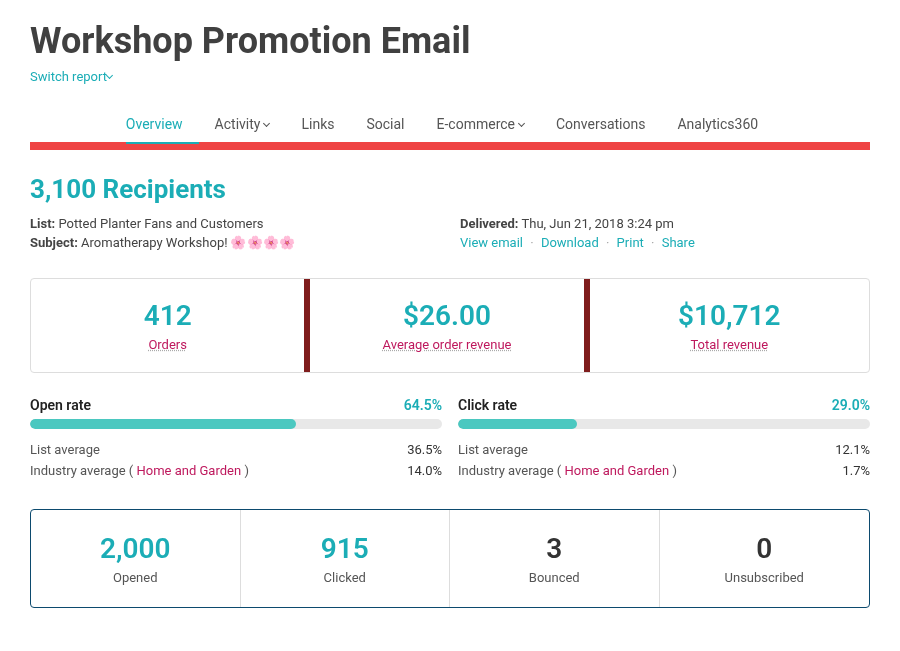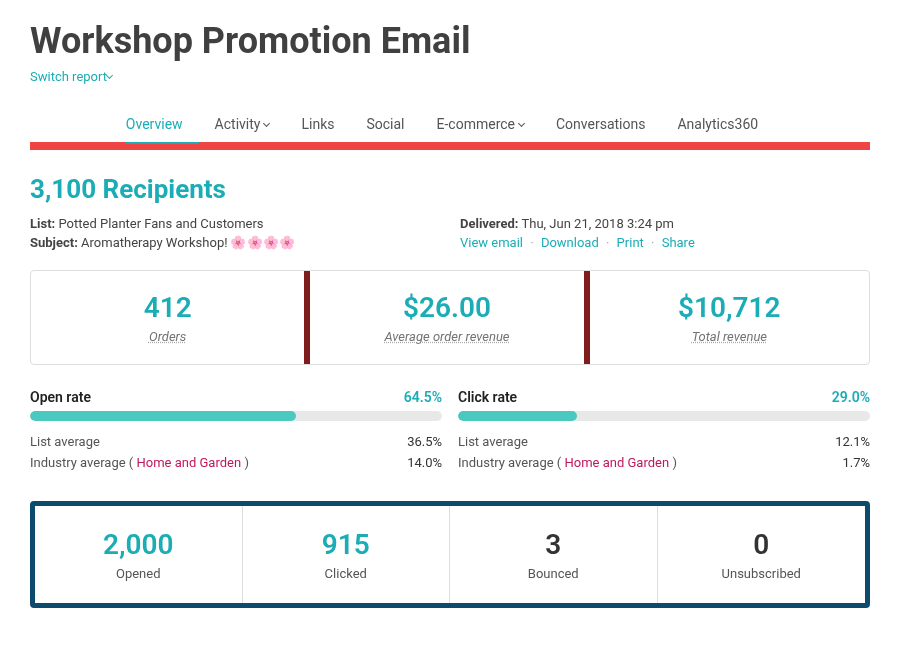--- a/index.html
+++ b/index.html
@@ -44,21 +44,21 @@
       position: relative;
       top: 2px;
       border-bottom: 2px solid transparent;
     }
     .nav-item.active {
       color: #1badb6;
       border-bottom: 2px solid #1badb6;
     }
     .nav-item:first-child { padding-left: 0; }
     .recipients-section {
-      margin-bottom: 20px;
+      margin-bottom: 28px;
     }
     .recipients-heading {
       font-size: 26px;
       font-weight: 400;
       margin-bottom: 12px;
     }
     .recipients-heading span {
       color: #1badb6;
       font-weight: 700;
     }
@@ -100,24 +100,23 @@
     .stat-box:last-child { border-right: none; }
     .stat-box-value {
       font-size: 28px;
       font-weight: 600;
       color: #1badb6;
       display: block;
       margin-bottom: 4px;
     }
     .stat-box-label {
       font-size: 13px;
-      color: #737373;
+      color: #be185d;
       text-decoration: underline dotted;
       text-decoration-color: #aaa;
-      font-style: italic;
     }
 
     
     .rates-section {
       display: grid;
       grid-template-columns: 1fr 1fr;
       gap: 0 16px;
       margin-bottom: 28px;
     }
     .rate-block { }
@@ -160,21 +159,21 @@
       color: #be185d;
       text-decoration: none;
       cursor: pointer;
     }
     .rate-avg-value { color: #333; font-weight: 400; }
 
     
     .bottom-stats {
       display: grid;
       grid-template-columns: 1fr 1fr 1fr 1fr;
-      border: 5px solid #0c4a6e;
+      border: 1px solid #0c4a6e;
       border-radius: 4px;
     }
     .bottom-stat {
       padding: 22px 16px;
       text-align: center;
       border-right: 1px solid #ddd;
     }
     .bottom-stat:last-child { border-right: none; }
     .bottom-stat-value {
       display: block;

